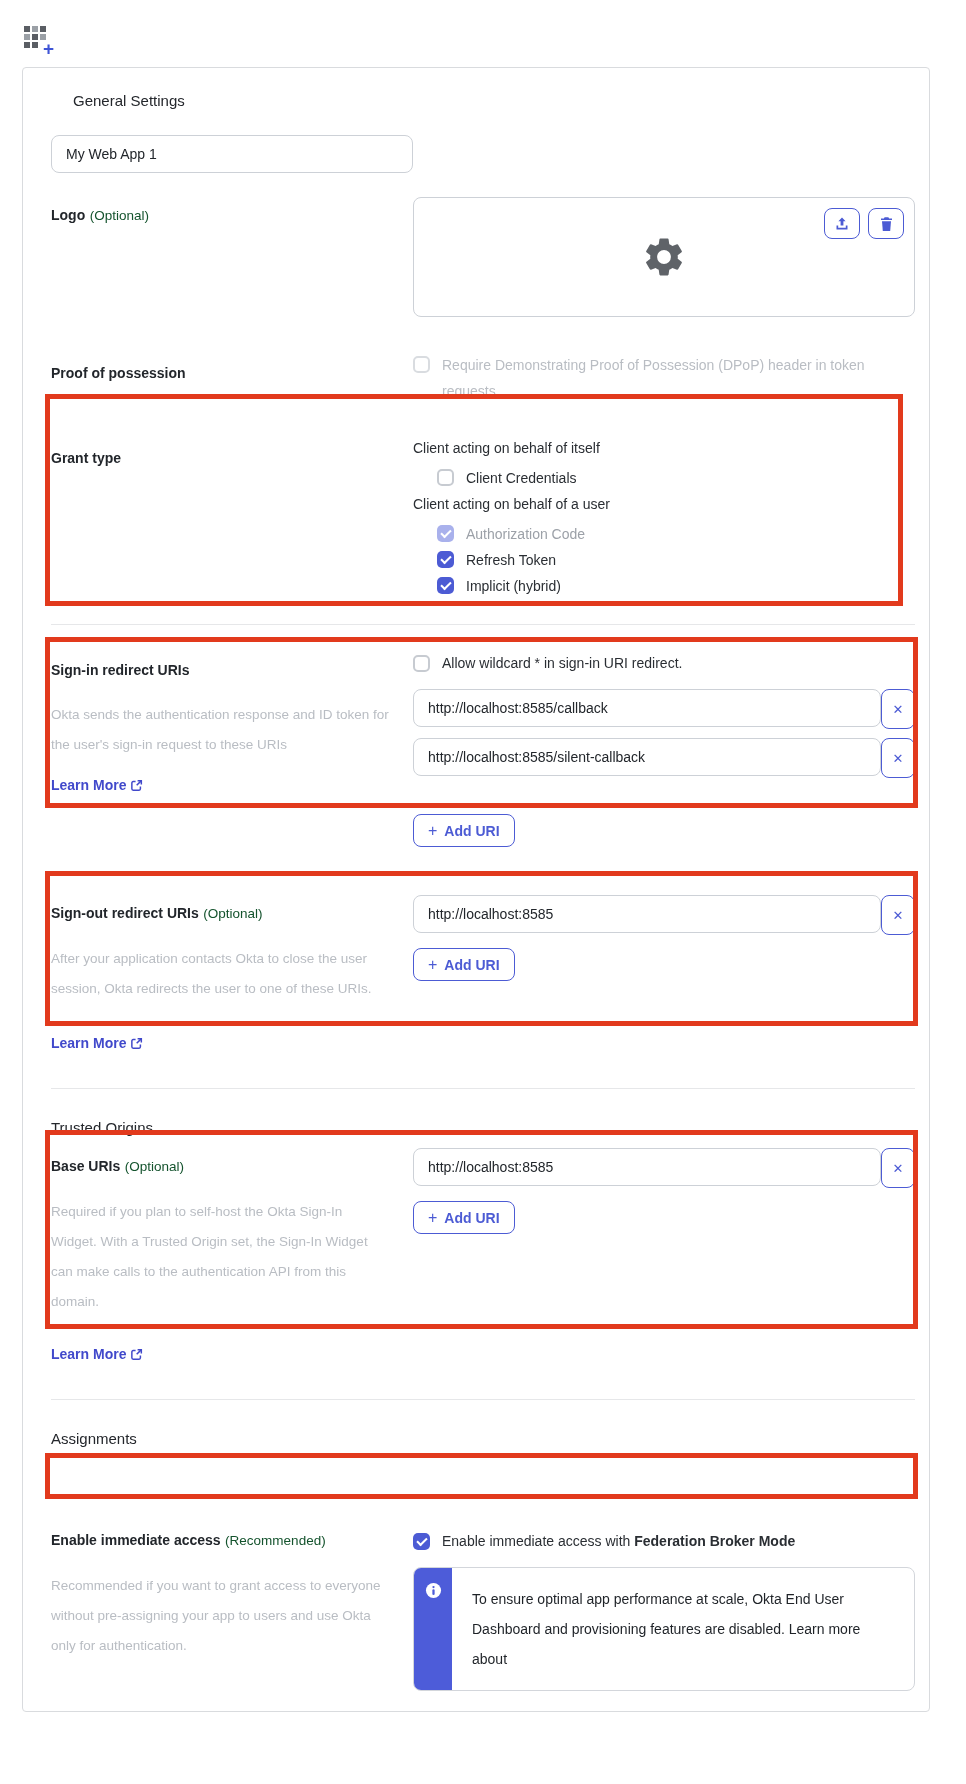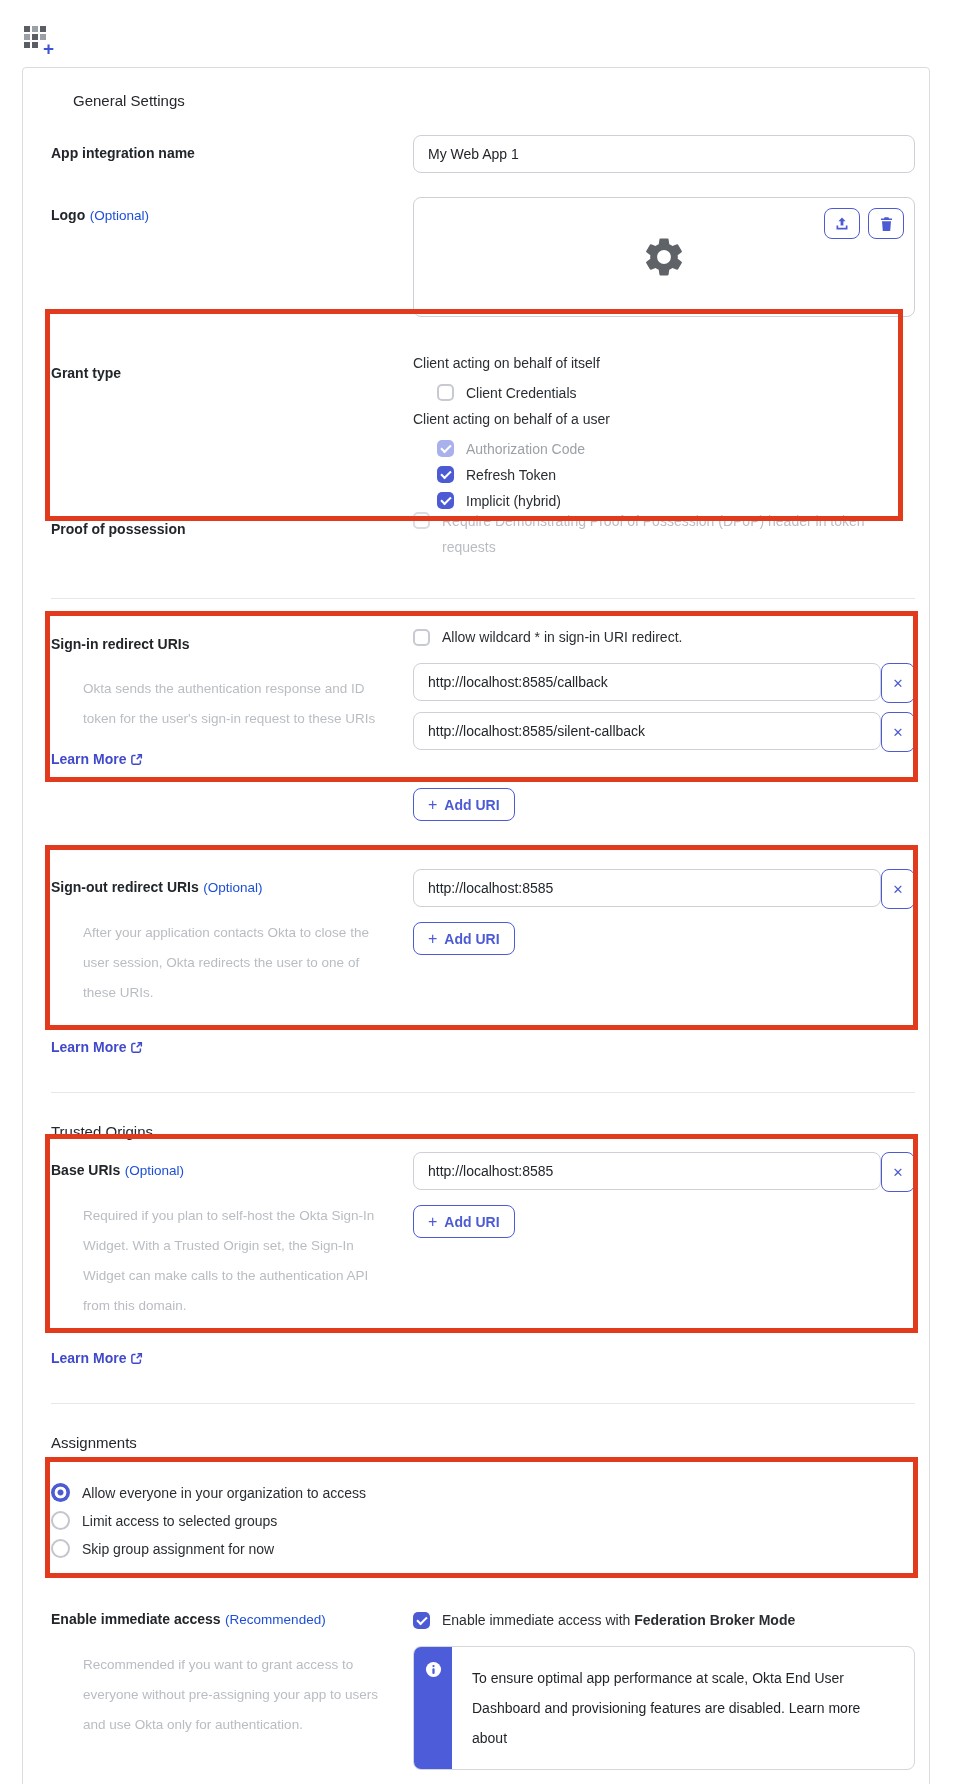--- a/index.html
+++ b/index.html
@@ -14,22 +14,22 @@
   .page-title { font-size:24px; font-weight:bold; letter-spacing:-0.3px; }
 
   
   .panel { margin:14px 0 0 22px; width:908px; background:#fff; border:1px solid #d9dbde; border-radius:4px; padding:24px 14px 20px 14px; }
   .section-heading { font-size:15px; color:#24272c; margin:0 0 26px 22px; }
   .content { padding:0 0 0 14px; }
 
   .row { display:grid; grid-template-columns:362px 1fr; align-items:start; }
   .lblcol { padding-top:9px; max-width:340px; }
   .lbl { font-size:14px; font-weight:bold; color:#22262b; }
-  .optional { font-size:13.5px; color:#1d4ed8; font-weight:normal; }
-  .desc { margin-top:22px; font-size:13.5px; line-height:30px; color:#b9bdc3;padding-left:32px; }
+  .optional { font-size:13.5px; color:#14532d; font-weight:normal; }
+  .desc { margin-top:22px; font-size:13.5px; line-height:30px; color:#b9bdc3; }
 
   .divider { border:none; border-top:1px solid #e6e7e9; margin:28px 0; }
 
   
   .text-input { width:100%; height:38px; border:1px solid #cdd1d7; border-radius:8px; padding:0 14px; font-size:14px; color:#22262b; font-family:"Liberation Sans", sans-serif; background:#fff; }
   .uri-row { display:flex; align-items:flex-start; gap:0; margin-bottom:9px; }
   .uri-row .text-input { flex:1; }
   .xbtn { width:34px; height:40px; border:1.5px solid #4c5bd4; border-radius:8px; background:#fff; color:#4c5bd4; font-size:13px; display:flex; align-items:center; justify-content:center; cursor:pointer; flex:0 0 auto; }
   .add-btn { display:inline-flex; align-items:center; gap:7px; height:33px; padding:0 14px; border:1.5px solid #4c5bd4; border-radius:8px; background:#fff; color:#4c5bd4; font-size:14px; cursor:pointer; margin-top:4px; }
   .add-btn .plus { font-size:16px; line-height:1; font-weight:normal; }
@@ -89,21 +89,20 @@
     <span class="plus">+</span>
   </div>
 </div>
 
 <div class="panel">
   <div class="content">
 
     <div class="section-heading" style="margin-left:22px">General Settings</div>
 
     <div class="row" style="margin-bottom:24px">
-      <div class="lblcol"><span class="lbl">App integration name</span></div>
       <div>
         <input class="text-input" type="text" value="My Web App 1" style="">
       </div>
     </div>
 
     <div class="row" style="margin-bottom:38px">
       <div class="lblcol">
         <span class="lbl">Logo</span>
         <span class="optional">(Optional)</span>
       </div>
@@ -121,20 +120,28 @@
                 <path d="M3 5.2 H12 L11.2 15 H3.8 Z" fill="#4c5bd4"></path>
               </svg>
           </button>
         </div>
         <svg width="46" height="46" viewBox="0 0 24 24">
             <path fill="#5f6368" d="M19.14 12.94c.04-.3.06-.61.06-.94 0-.32-.02-.64-.07-.94l2.03-1.58a.49.49 0 0 0 .12-.61l-1.92-3.32a.488.488 0 0 0-.59-.22l-2.39.96c-.5-.38-1.03-.7-1.62-.94l-.36-2.54a.484.484 0 0 0-.48-.41h-3.84c-.24 0-.43.17-.47.41l-.36 2.54c-.59.24-1.13.57-1.62.94l-2.39-.96a.487.487 0 0 0-.59.22L2.74 8.87c-.12.21-.08.47.12.61l2.03 1.58c-.05.3-.09.63-.09.94s.02.64.07.94l-2.03 1.58a.49.49 0 0 0-.12.61l1.92 3.32c.12.22.37.29.59.22l2.39-.96c.5.38 1.03.7 1.62.94l.36 2.54c.05.24.24.41.48.41h3.84c.24 0 .44-.17.47-.41l.36-2.54c.59-.24 1.13-.56 1.62-.94l2.39.96c.22.08.47 0 .59-.22l1.92-3.32c.12-.22.07-.47-.12-.61l-2.01-1.58zM12 15.6A3.6 3.6 0 1 1 12 8.4a3.6 3.6 0 0 1 0 7.2z"></path>
           </svg>
       </div>
     </div>
 
+    <div class="row" style="margin-bottom:26px">
+      <div class="lblcol"><span class="lbl">Proof of possession</span></div>
+      <div class="cb-row">
+        <span class="cb disabled-empty"></span>
+        <span class="cb-label faint" style="max-width:430px">Require Demonstrating Proof of Possession (DPoP) header in token requests</span>
+      </div>
+    </div>
+
     <div class="row hl-wrap">
       <div class="hl" style="top:-46px;bottom:-10px;left:-6px;right:12px"></div>
       <div class="lblcol"><span class="lbl">Grant type</span></div>
       <div>
         <div class="subhead">Client acting on behalf of itself</div>
         <div class="cb-row grant-cc">
           <span class="cb"></span>
           <span class="cb-label">Client Credentials</span>
         </div>
         <div class="subhead">Client acting on behalf of a user</div>
@@ -145,28 +152,20 @@
           </div>
           <div class="cb-row" style="margin-bottom:6px">
             <span class="cb checked"></span>
             <span class="cb-label">Refresh Token</span>
           </div>
           <div class="cb-row" style="margin-bottom:0">
             <span class="cb checked"></span>
             <span class="cb-label">Implicit (hybrid)</span>
           </div>
         </div>
-      </div>
-    </div>
-
-    <div class="row" style="margin-bottom:26px">
-      <div class="lblcol"><span class="lbl">Proof of possession</span></div>
-      <div class="cb-row">
-        <span class="cb disabled-empty"></span>
-        <span class="cb-label faint" style="max-width:430px">Require Demonstrating Proof of Possession (DPoP) header in token requests</span>
       </div>
     </div>
 
     <hr class="divider">
 
     <div class="row hl-wrap">
       <div class="hl" style="top:-16px;bottom:-14px;left:-6px;right:-3px"></div>
       <div class="lblcol">
         <div class="lbl">Sign-in redirect URIs</div>
         <div class="desc">Okta sends the authentication response and ID token for the user's sign-in request to these URIs</div>
@@ -288,34 +287,20 @@
       </div>
       <div></div>
     </div>
 
     <hr class="divider" style="margin-top:36px;margin-bottom:30px">
 
     <div class="section-heading" style="margin-left:0;margin-bottom:32px">Assignments</div>
 
     <div class="row hl-wrap">
       <div class="hl" style="top:-26px;bottom:-20px;left:-6px;right:-3px"></div>
-      <div style="padding-top:0">
-        <div class="radio-row">
-          <span class="radio selected"></span>
-          <span class="radio-label">Allow everyone in your organization to access</span>
-        </div>
-        <div class="radio-row">
-          <span class="radio"></span>
-          <span class="radio-label">Limit access to selected groups</span>
-        </div>
-        <div class="radio-row" style="margin-bottom:0">
-          <span class="radio"></span>
-          <span class="radio-label">Skip group assignment for now</span>
-        </div>
-      </div>
     </div>
 
     <div class="row" style="margin-top:52px">
       <div class="lblcol" style="padding-top:0">
         <div>
           <span class="lbl">Enable immediate access</span>
           <span class="optional">(Recommended)</span>
         </div>
         <div class="desc">Recommended if you want to grant access to everyone without pre-assigning your app to users and use Okta only for authentication.</div>
       </div>

